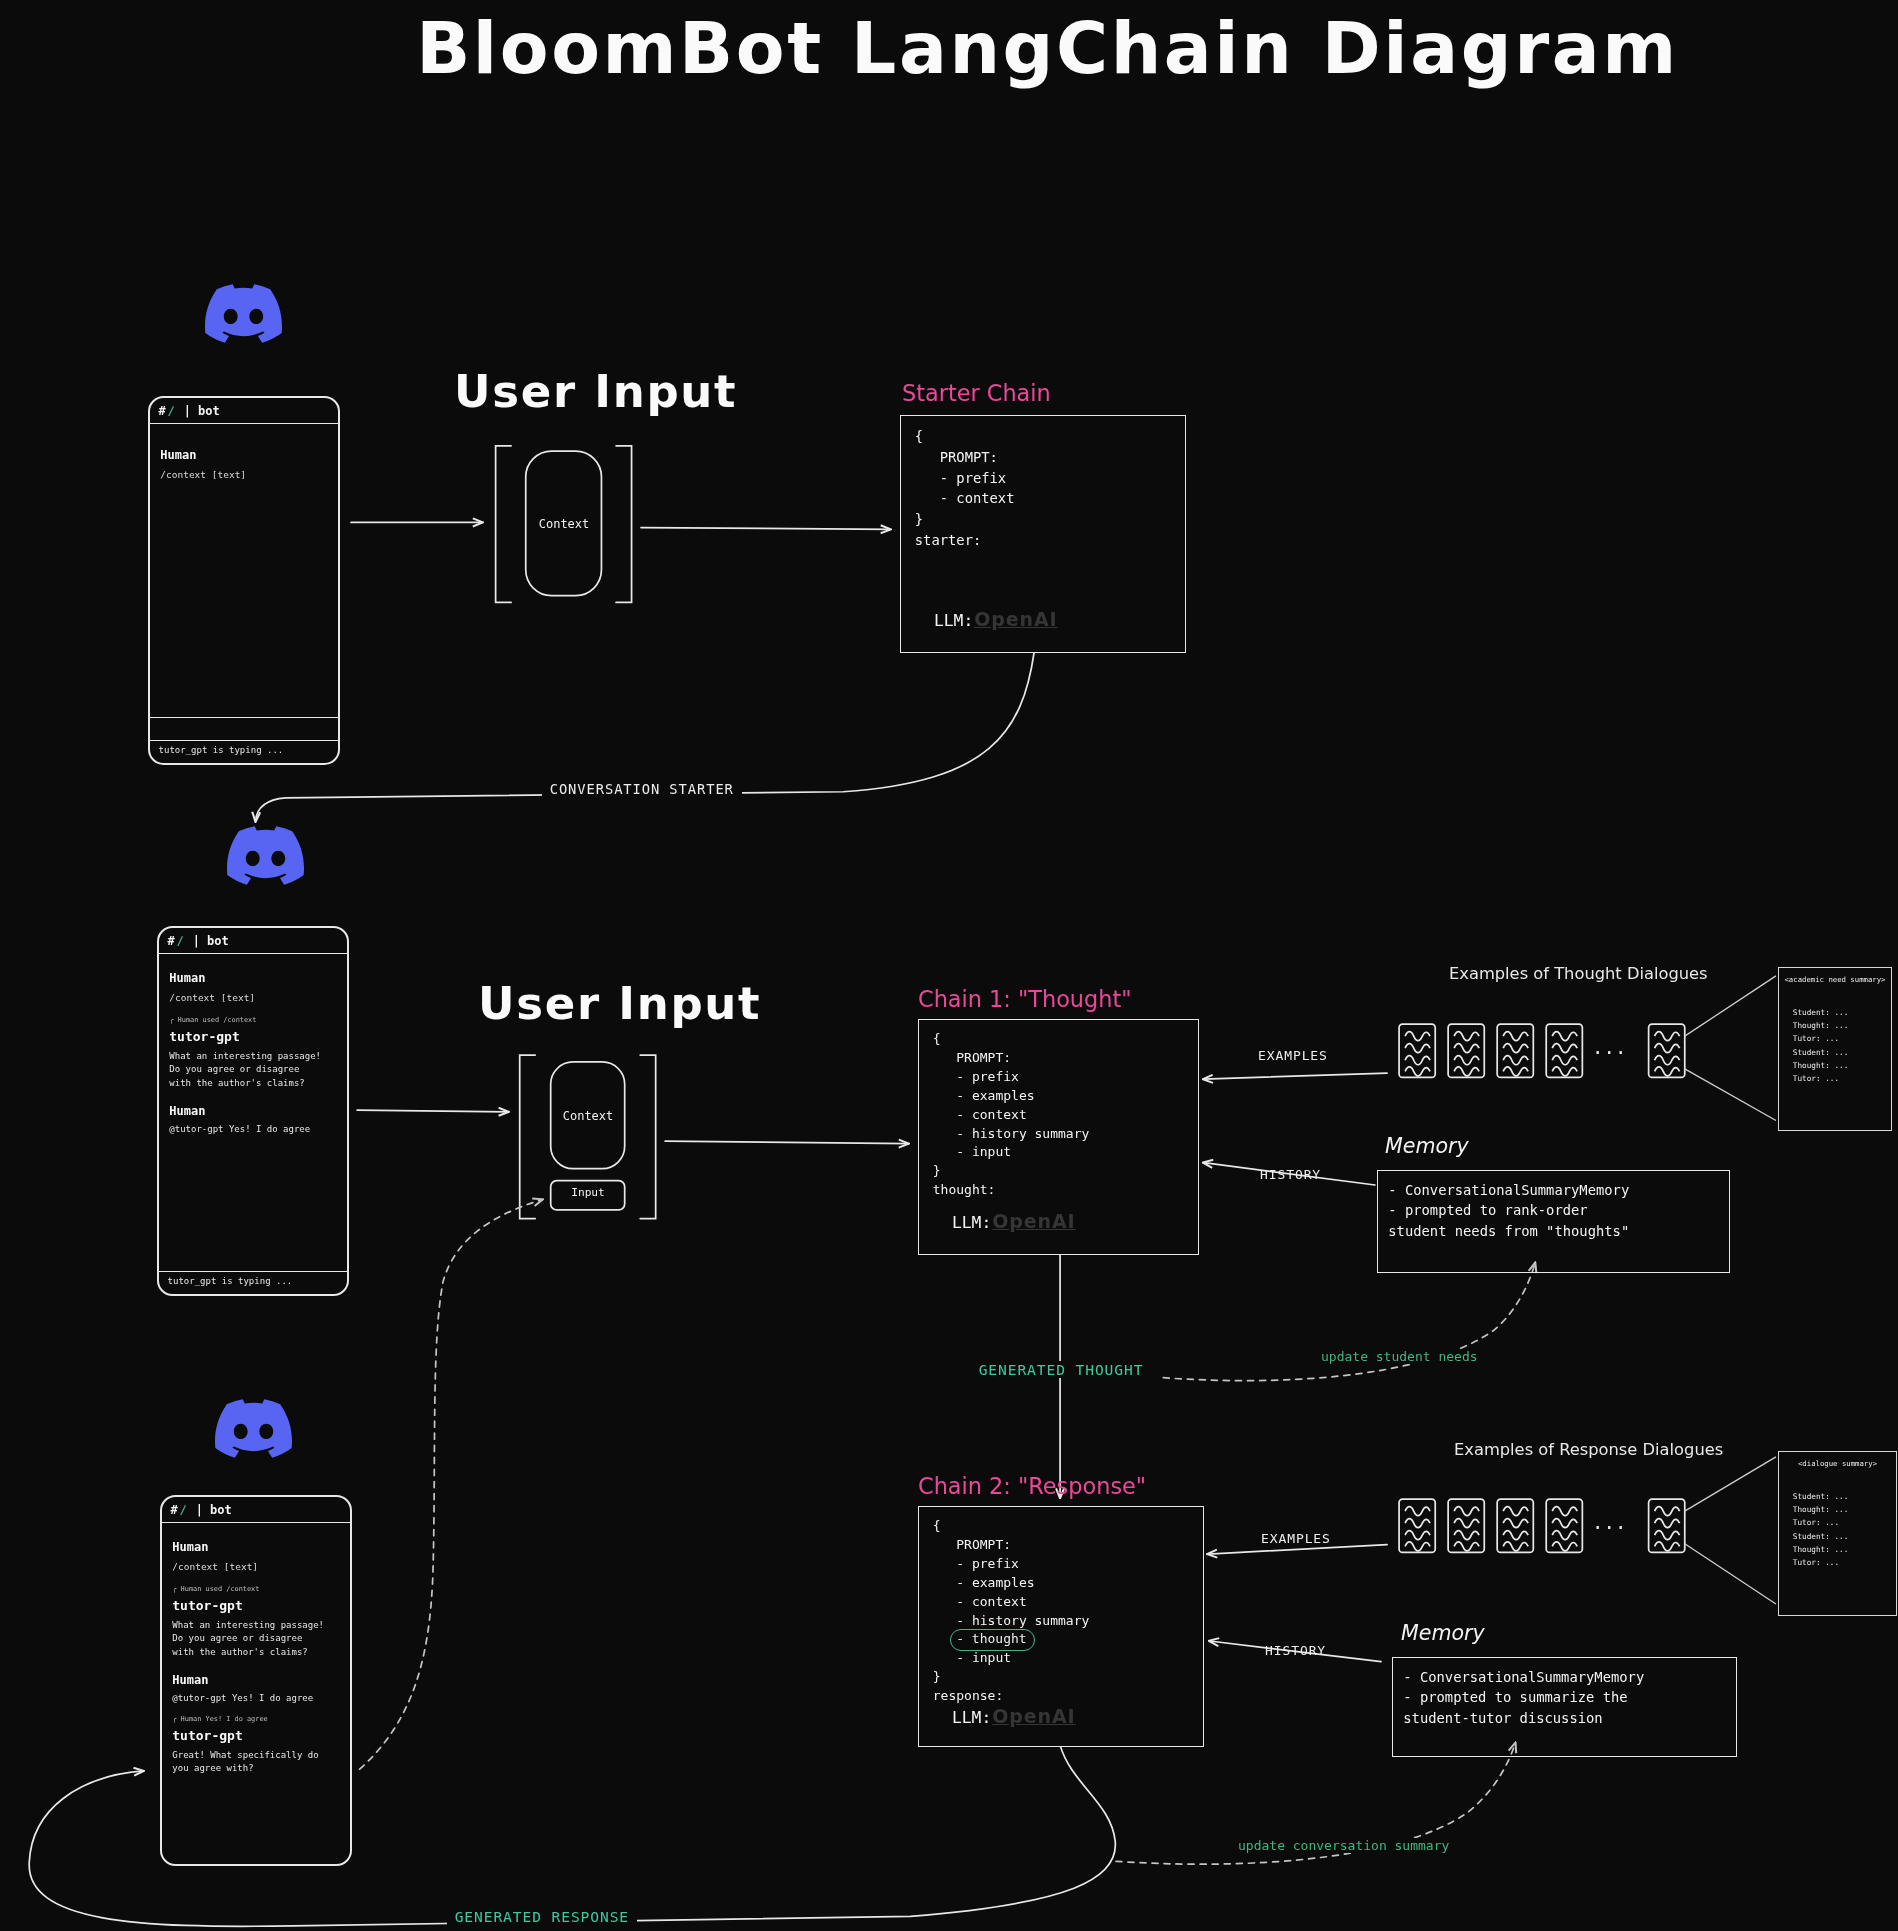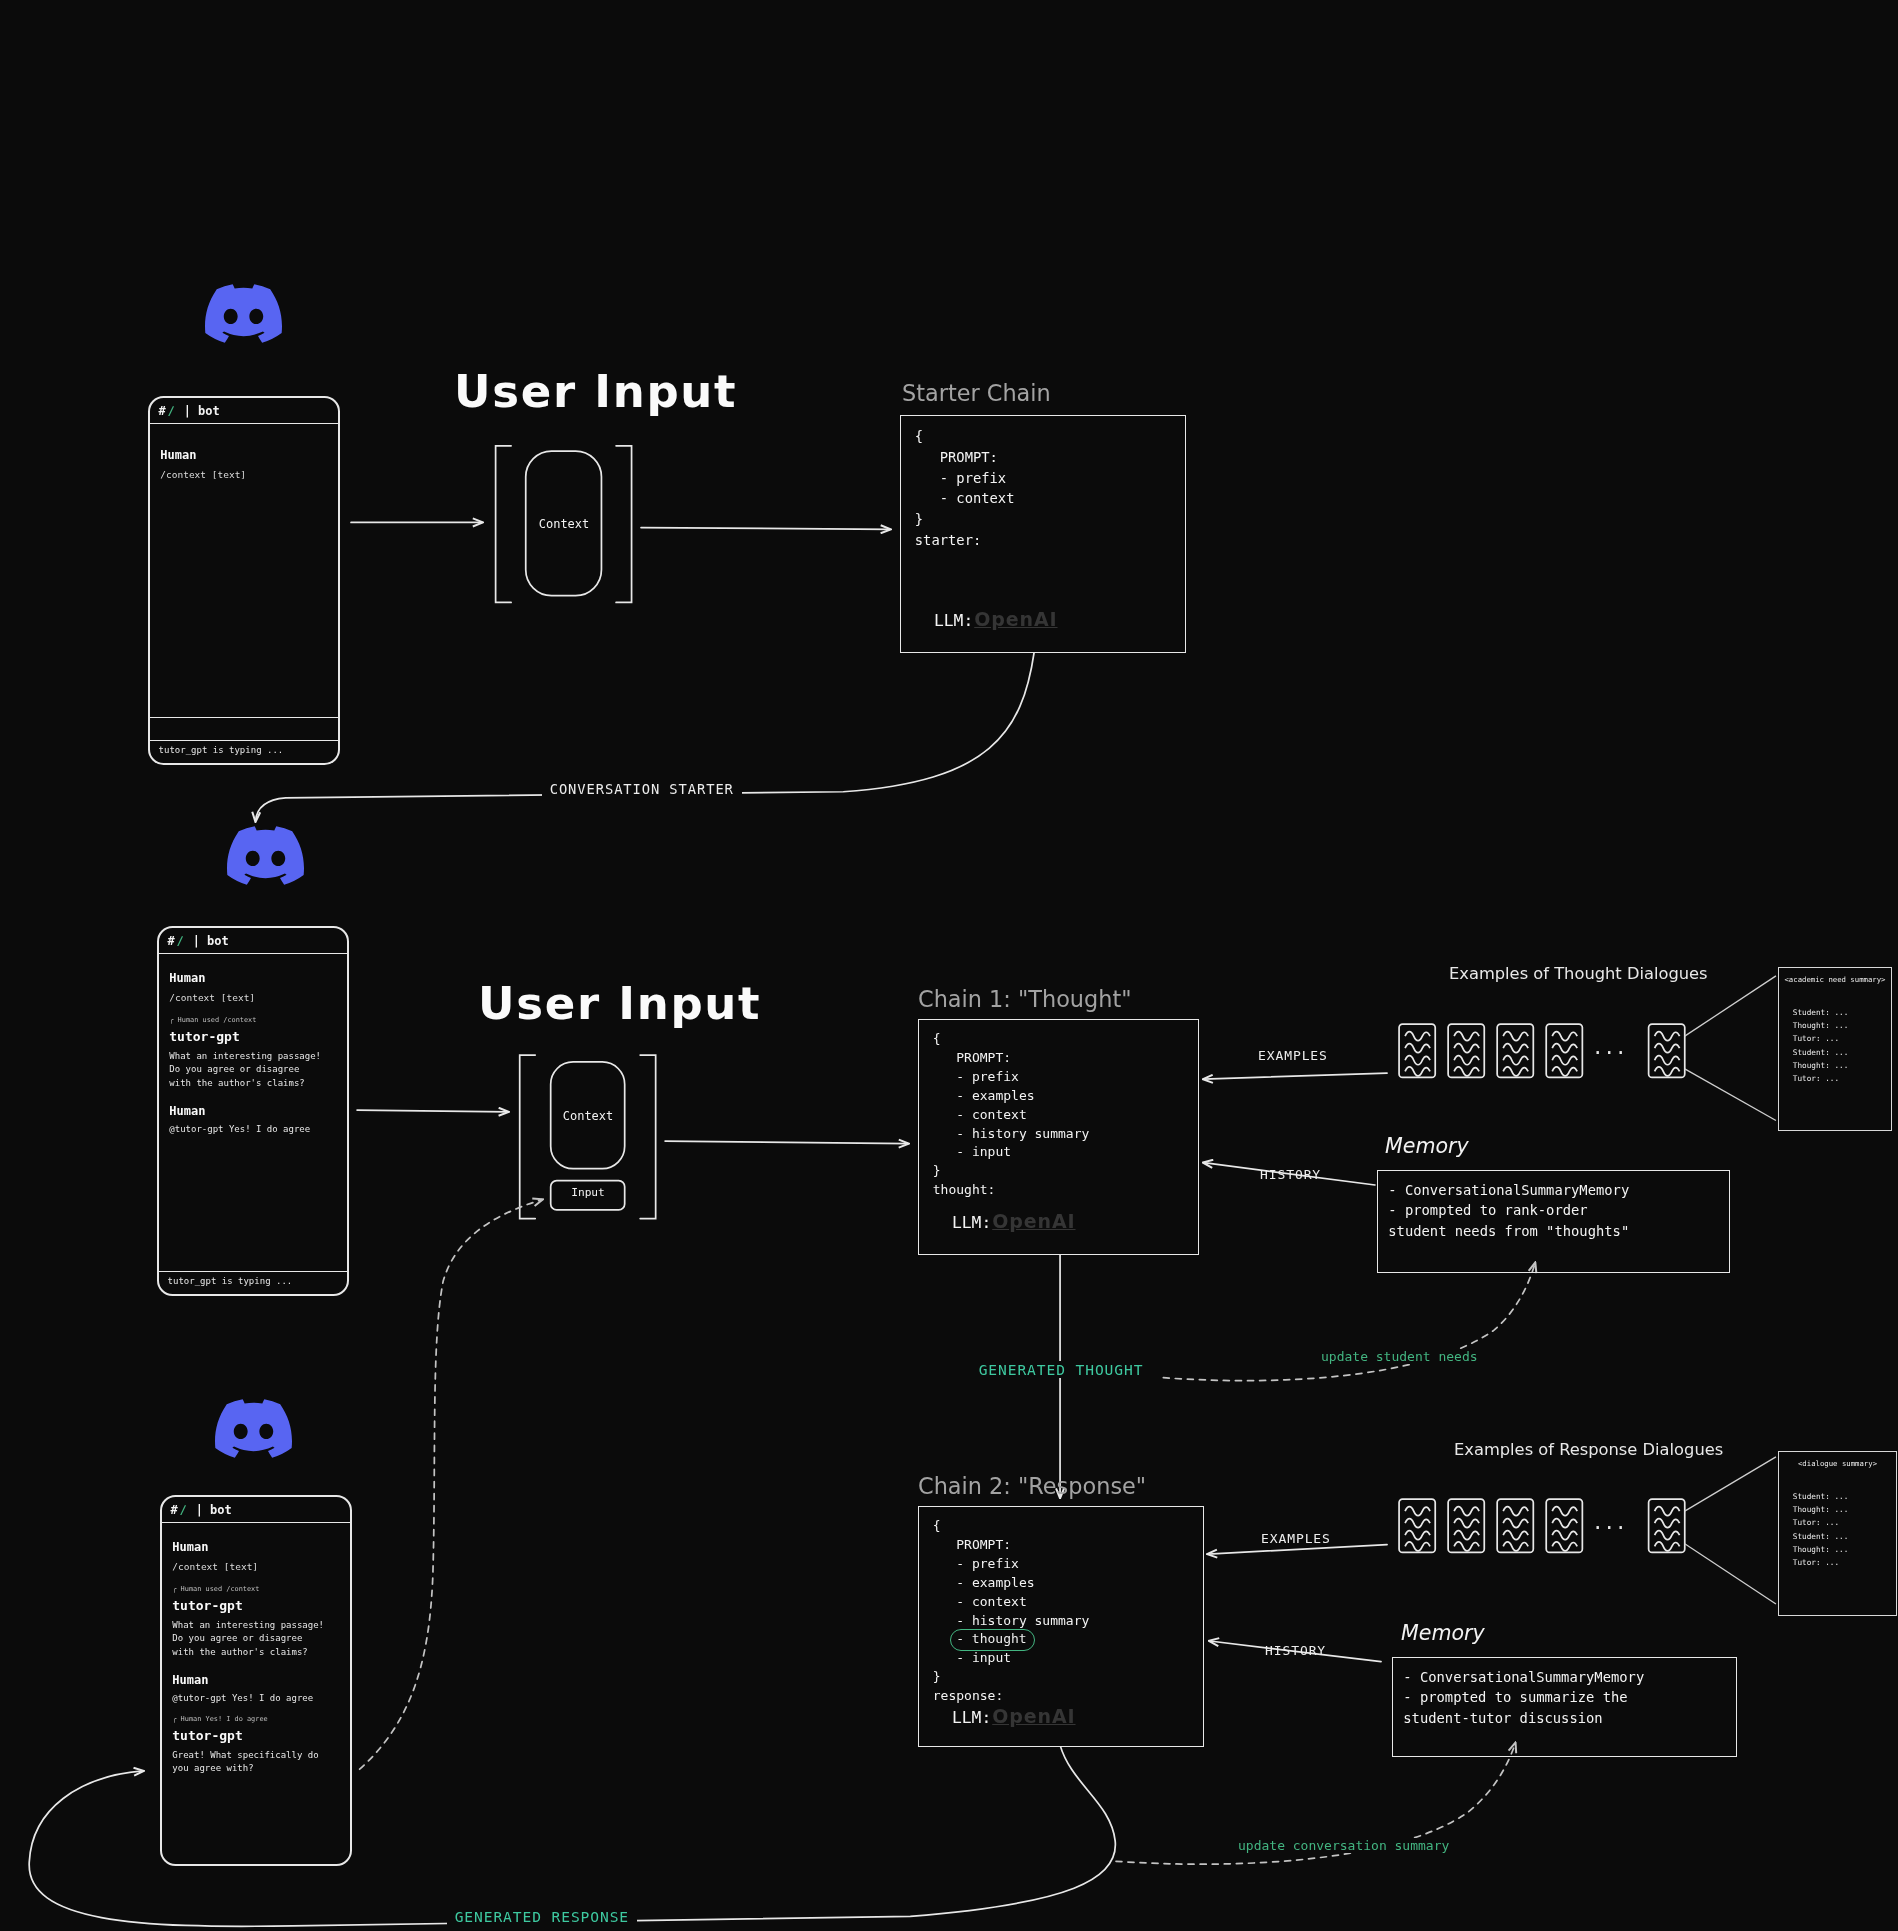--- a/index.html
+++ b/index.html
@@ -1,21 +1,21 @@
 <!DOCTYPE html>
 <html style="font-size:13.8px"><head>
 <meta charset="utf-8">
 <style>
   html,body { margin:0; padding:0; background:#0b0b0b; }
   .stage { position:relative; width:1899px; height:1932px; background:#0b0b0b; overflow:hidden;
            font-family:"DejaVu Sans Mono", monospace; color:#ededed; }
   .abs { position:absolute; }
   .title { font-family:"DejaVu Sans", sans-serif; font-weight:bold; font-size:71px; letter-spacing:2.6px;
            color:#fafafa; text-align:center; }
-  .seclabel { font-family:"DejaVu Sans", sans-serif; font-size:22.4px; color:#a3a3a3; }
+  .seclabel { font-family:"DejaVu Sans", sans-serif; font-size:22.4px; color:#ec4899; }
   .subtle  { font-family:"DejaVu Sans", sans-serif; font-size:16.3px; color:#e8e8e8; }
   .memlabel{ font-family:"DejaVu Sans", sans-serif; font-size:20.6px; font-style:italic; color:#f2f2f2; }
   .uinput { font-family:"DejaVu Sans", sans-serif; font-weight:bold; font-size:45px; color:#fafafa; letter-spacing:1.7px; }
   .chainbox { border:1.7px solid #e8e8e8; background:#0b0b0b; }
   .code { margin:0; padding:10.3px 0 0 13.8px; font-family:"DejaVu Sans Mono", monospace; font-size:13px;
           line-height:1.45; white-space:pre; color:#f4f4f4; }
   .code16 { font-size:13.8px; line-height:1.5; }
   .codeline { margin:0; padding-left:37px; font-size:13px; line-height:1.45; }
   .thought-oval { display:inline-block; border:1.7px solid #43b581; border-radius:13.8px; padding:0 7.7px 0.9px 5.2px;
                   margin:-1.7px 0 -1.7px -6px;text-align:right; }
@@ -126,20 +126,21 @@
   <svg class="abs" style="left:205px;top:284px" width="77" height="59" viewBox="0 0 127.14 96.36">
     <path fill="#5865F2" fill-rule="evenodd" d="M107.7,8.07A105.15,105.15,0,0,0,81.47,0a72.06,72.06,0,0,0-3.36,6.83A97.68,97.68,0,0,0,49,6.83,72.37,72.37,0,0,0,45.64,0,105.89,105.89,0,0,0,19.39,8.09C2.79,32.65-1.71,56.6.54,80.21h0A105.73,105.73,0,0,0,32.71,96.36,77.7,77.7,0,0,0,39.6,85.25a68.42,68.42,0,0,1-10.85-5.18c.91-.66,1.8-1.34,2.66-2a75.57,75.57,0,0,0,64.32,0c.87.71,1.76,1.39,2.66,2a68.68,68.68,0,0,1-10.87,5.19,77,77,0,0,0,6.89,11.1A105.25,105.25,0,0,0,126.6,80.22h0C129.24,52.84,122.09,29.11,107.7,8.07ZM42.45,65.69C36.18,65.69,31,60,31,53s5-12.74,11.43-12.74S54,46,53.89,53,48.84,65.69,42.45,65.69Zm42.24,0C78.41,65.69,73.25,60,73.25,53s5-12.74,11.44-12.74S96.23,46,96.12,53,91.08,65.69,84.69,65.69Z"></path>
   </svg>
   <svg class="abs" style="left:227px;top:826px" width="77" height="59" viewBox="0 0 127.14 96.36">
     <path fill="#5865F2" fill-rule="evenodd" d="M107.7,8.07A105.15,105.15,0,0,0,81.47,0a72.06,72.06,0,0,0-3.36,6.83A97.68,97.68,0,0,0,49,6.83,72.37,72.37,0,0,0,45.64,0,105.89,105.89,0,0,0,19.39,8.09C2.79,32.65-1.71,56.6.54,80.21h0A105.73,105.73,0,0,0,32.71,96.36,77.7,77.7,0,0,0,39.6,85.25a68.42,68.42,0,0,1-10.85-5.18c.91-.66,1.8-1.34,2.66-2a75.57,75.57,0,0,0,64.32,0c.87.71,1.76,1.39,2.66,2a68.68,68.68,0,0,1-10.87,5.19,77,77,0,0,0,6.89,11.1A105.25,105.25,0,0,0,126.6,80.22h0C129.24,52.84,122.09,29.11,107.7,8.07ZM42.45,65.69C36.18,65.69,31,60,31,53s5-12.74,11.43-12.74S54,46,53.89,53,48.84,65.69,42.45,65.69Zm42.24,0C78.41,65.69,73.25,60,73.25,53s5-12.74,11.44-12.74S96.23,46,96.12,53,91.08,65.69,84.69,65.69Z"></path>
   </svg>
   <svg class="abs" style="left:215px;top:1399px" width="77" height="59" viewBox="0 0 127.14 96.36">
     <path fill="#5865F2" fill-rule="evenodd" d="M107.7,8.07A105.15,105.15,0,0,0,81.47,0a72.06,72.06,0,0,0-3.36,6.83A97.68,97.68,0,0,0,49,6.83,72.37,72.37,0,0,0,45.64,0,105.89,105.89,0,0,0,19.39,8.09C2.79,32.65-1.71,56.6.54,80.21h0A105.73,105.73,0,0,0,32.71,96.36,77.7,77.7,0,0,0,39.6,85.25a68.42,68.42,0,0,1-10.85-5.18c.91-.66,1.8-1.34,2.66-2a75.57,75.57,0,0,0,64.32,0c.87.71,1.76,1.39,2.66,2a68.68,68.68,0,0,1-10.87,5.19,77,77,0,0,0,6.89,11.1A105.25,105.25,0,0,0,126.6,80.22h0C129.24,52.84,122.09,29.11,107.7,8.07ZM42.45,65.69C36.18,65.69,31,60,31,53s5-12.74,11.43-12.74S54,46,53.89,53,48.84,65.69,42.45,65.69Zm42.24,0C78.41,65.69,73.25,60,73.25,53s5-12.74,11.44-12.74S96.23,46,96.12,53,91.08,65.69,84.69,65.69Z"></path>
   </svg>
 
+  <div class="abs title" style="left:359px;top:6.9px;width:1377px">BloomBot LangChain Diagram</div>
 
   <div class="abs phone" style="left:148px;top:396px;width:188px;height:365px">
     <div class="phone-header">
       <span>#</span><span class="gslash">∕</span><span> | bot</span>
     </div>
     <div class="phone-body">
       <div class="author first">Human</div>
       <div class="cmd">/context [text]</div>
     </div>
     <div>

